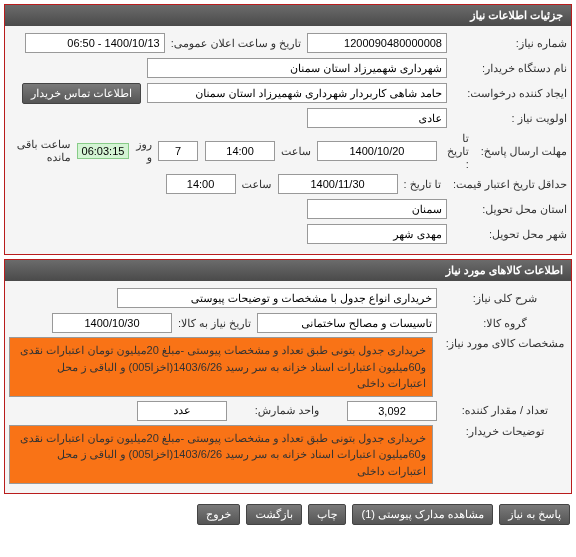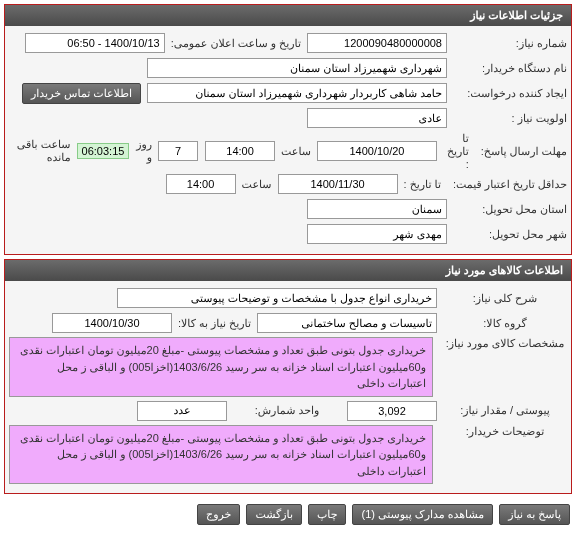--- a/index.html
+++ b/index.html
@@ -12,21 +12,21 @@
 .label-wide{width:130px;text-align:center;padding-left:6px;color:#333;font-size:11px;}
 input[type="text"]{border:1px solid #999;background:#fff;padding:2px 4px;font-family:inherit;font-size:11px;height:20px;direction:rtl;}
 .w-long{width:300px;}
 .w-mid{width:140px;}
 .w-num{width:90px;text-align:center;direction:ltr;}
 .w-date{width:120px;text-align:center;direction:ltr;}
 .w-time{width:70px;text-align:center;direction:ltr;}
 .w-small{width:40px;text-align:center;}
 .sublabel{padding:0 6px;color:#333;font-size:11px;}
 .btn{background:linear-gradient(to bottom,#7a7a7a,#555);color:#fff;border:1px solid #444;padding:3px 8px;font-family:Liberation Sans, sans-serif;font-size:11px;cursor:pointer;border-radius:2px;}
-.readonly-box{border:1px solid #999;background:#f0abfc;padding:4px 6px;font-size:11px;color:#333;line-height:1.5;margin-right:4px;flex:1;}
+.readonly-box{border:1px solid #999;background:#f97316;padding:4px 6px;font-size:11px;color:#333;line-height:1.5;margin-right:4px;flex:1;}
 .footer{display:flex;gap:6px;padding:6px;justify-content:flex-start;}
 .highlight{background:#d4f4d4;border:1px solid #8c8;padding:1px 4px;direction:ltr;display:inline-block;text-align:center;}
 </style>
 </head>
 <body>
 
 <div class="panel">
   <div class="panel-header">جزئیات اطلاعات نیاز</div>
   <div class="panel-body">
 
@@ -103,21 +103,21 @@
       <span class="sublabel">تاریخ نیاز به کالا:</span>
       <input type="text" class="w-date" readonly="" value="1400/10/30" style="">
     </div>
 
     <div class="row" style="align-items:flex-start">
       <span class="label-wide">مشخصات کالای مورد نیاز:</span>
       <div class="readonly-box">خریداری جدول بتونی طبق تعداد و مشخصات پیوستی -مبلغ 20میلیون تومان اعتبارات نقدی و60میلیون اعتبارات اسناد خزانه به سر رسید 1403/6/26(اخزا005) و الباقی ز محل اعتبارات داخلی</div>
     </div>
 
     <div class="row">
-      <span class="label-wide">پیوستی / مقدار نیاز:</span>
+      <span class="label-wide">تعداد / مقدار کننده:</span>
       <input type="text" class="w-num" readonly="" value="3,092" style="">
       <span class="sublabel" style="width:120px;text-align:center">واحد شمارش:</span>
       <input type="text" class="w-num" readonly="" value="عدد" style="">
     </div>
 
     <div class="row" style="align-items:flex-start">
       <span class="label-wide">توضیحات خریدار:</span>
       <div class="readonly-box">خریداری جدول بتونی طبق تعداد و مشخصات پیوستی -مبلغ 20میلیون تومان اعتبارات نقدی و60میلیون اعتبارات اسناد خزانه به سر رسید 1403/6/26(اخزا005) و الباقی ز محل اعتبارات داخلی</div>
     </div>
 

